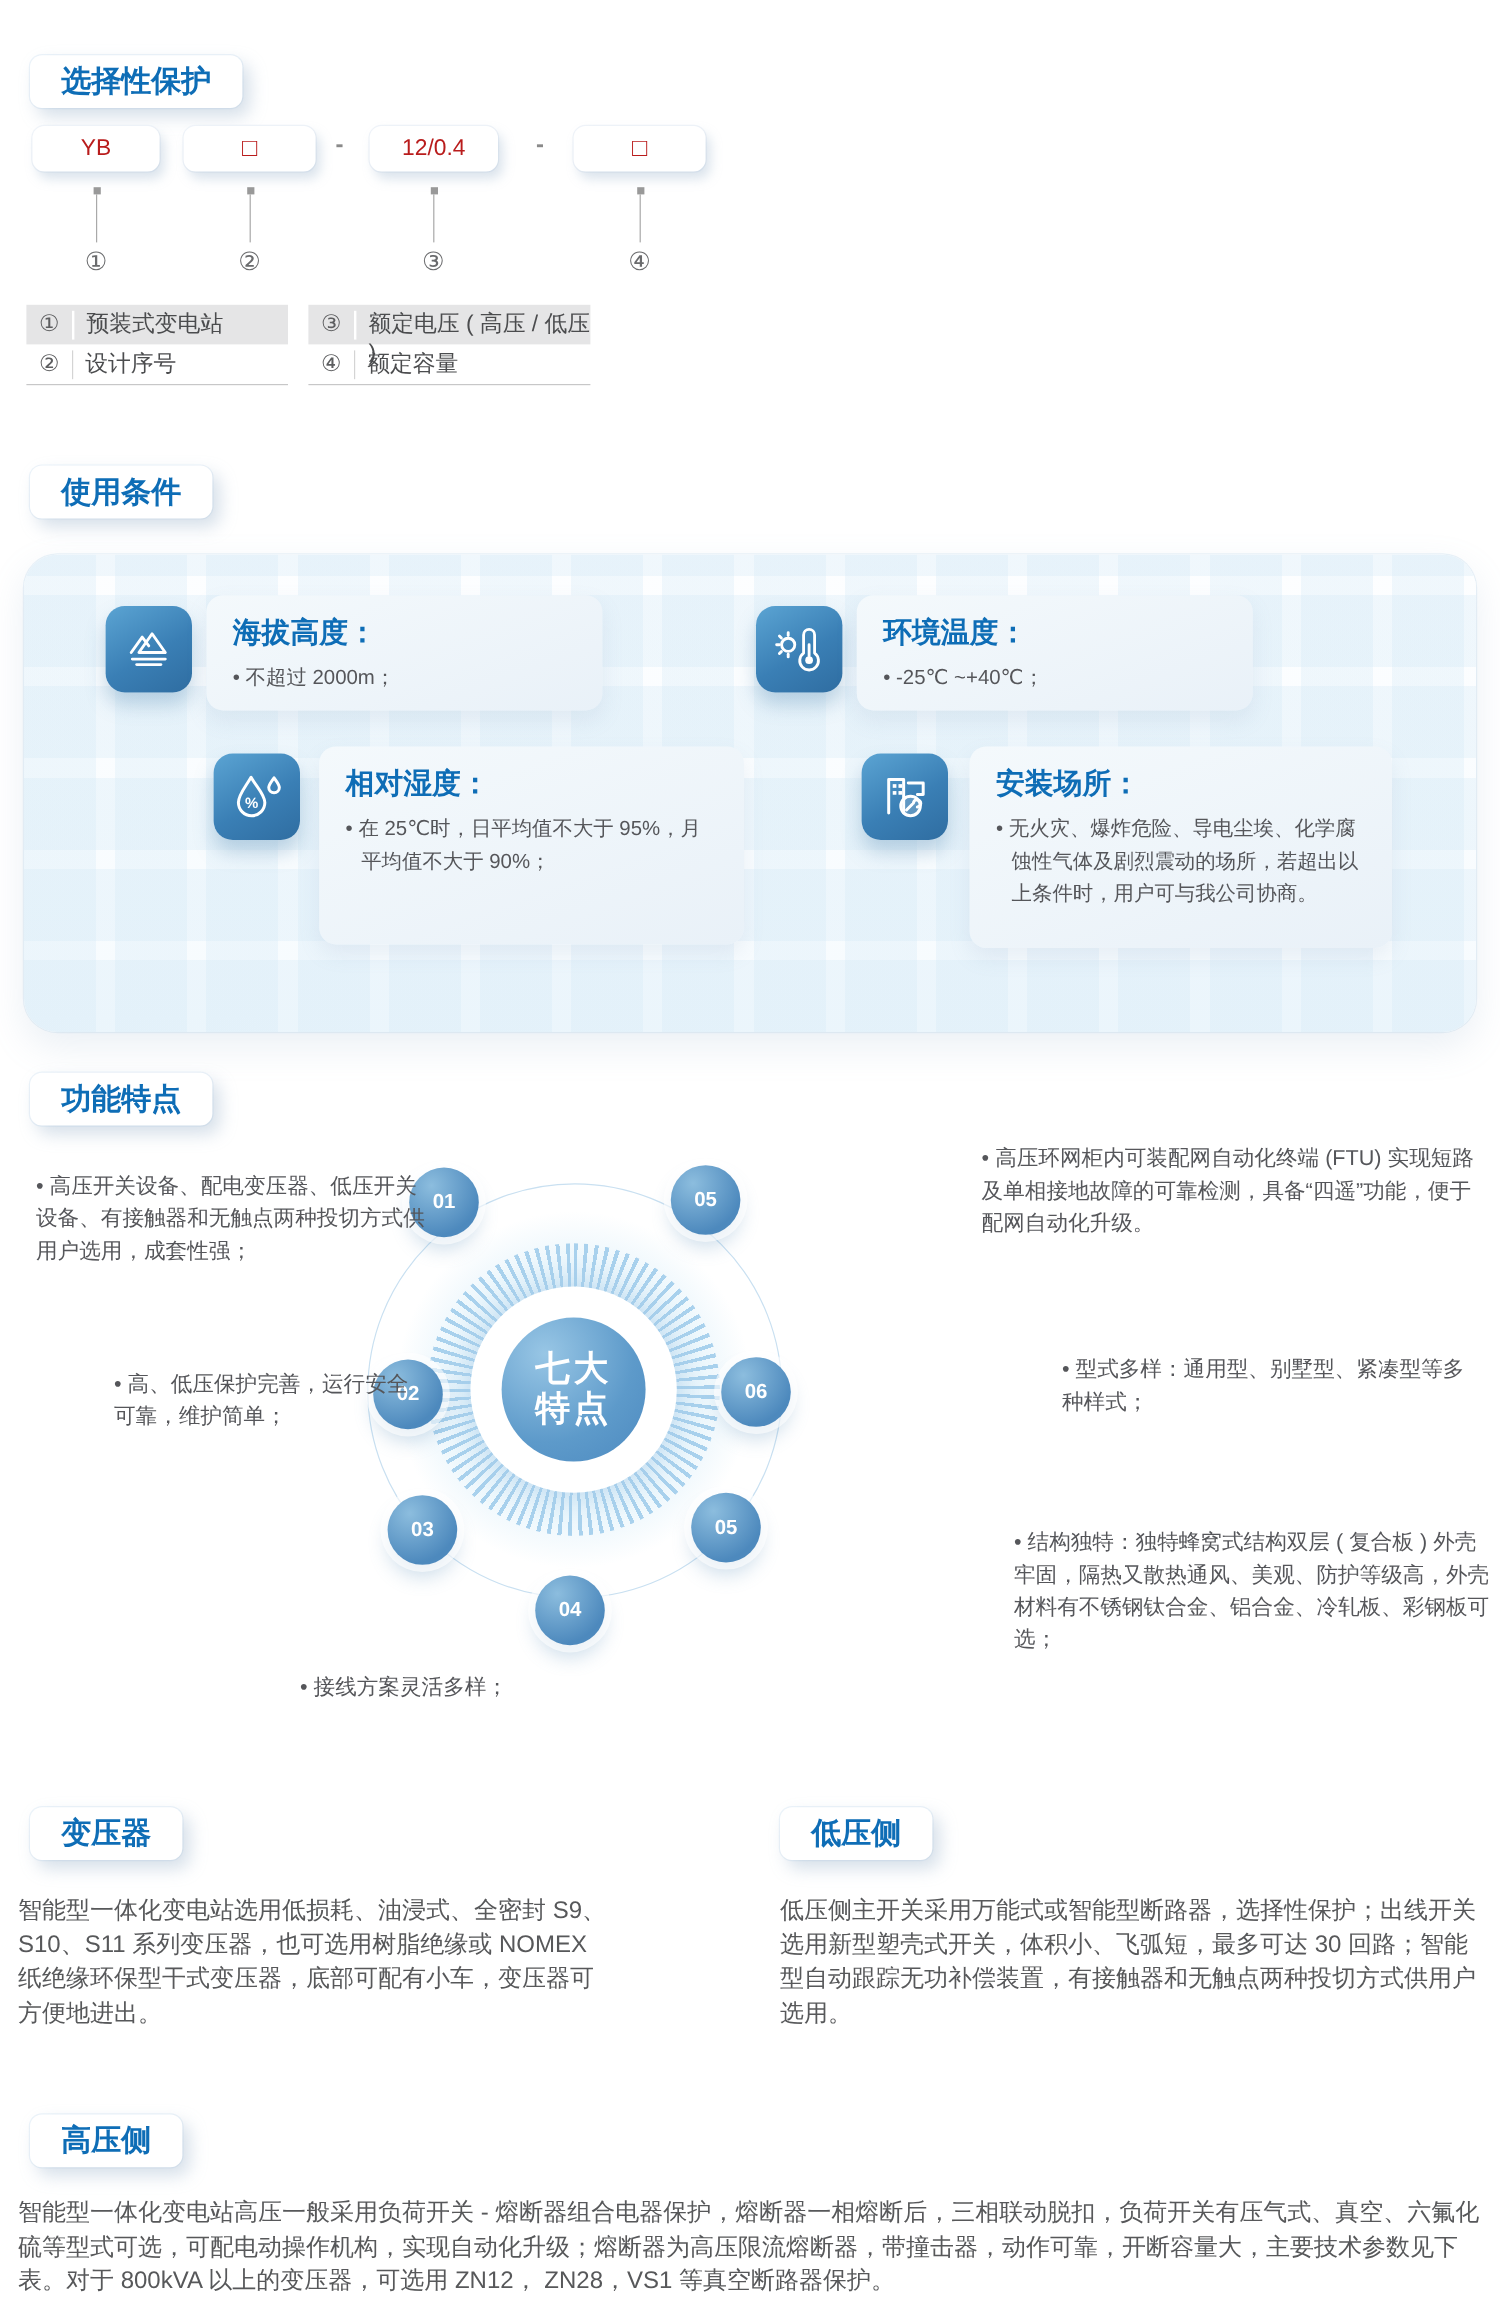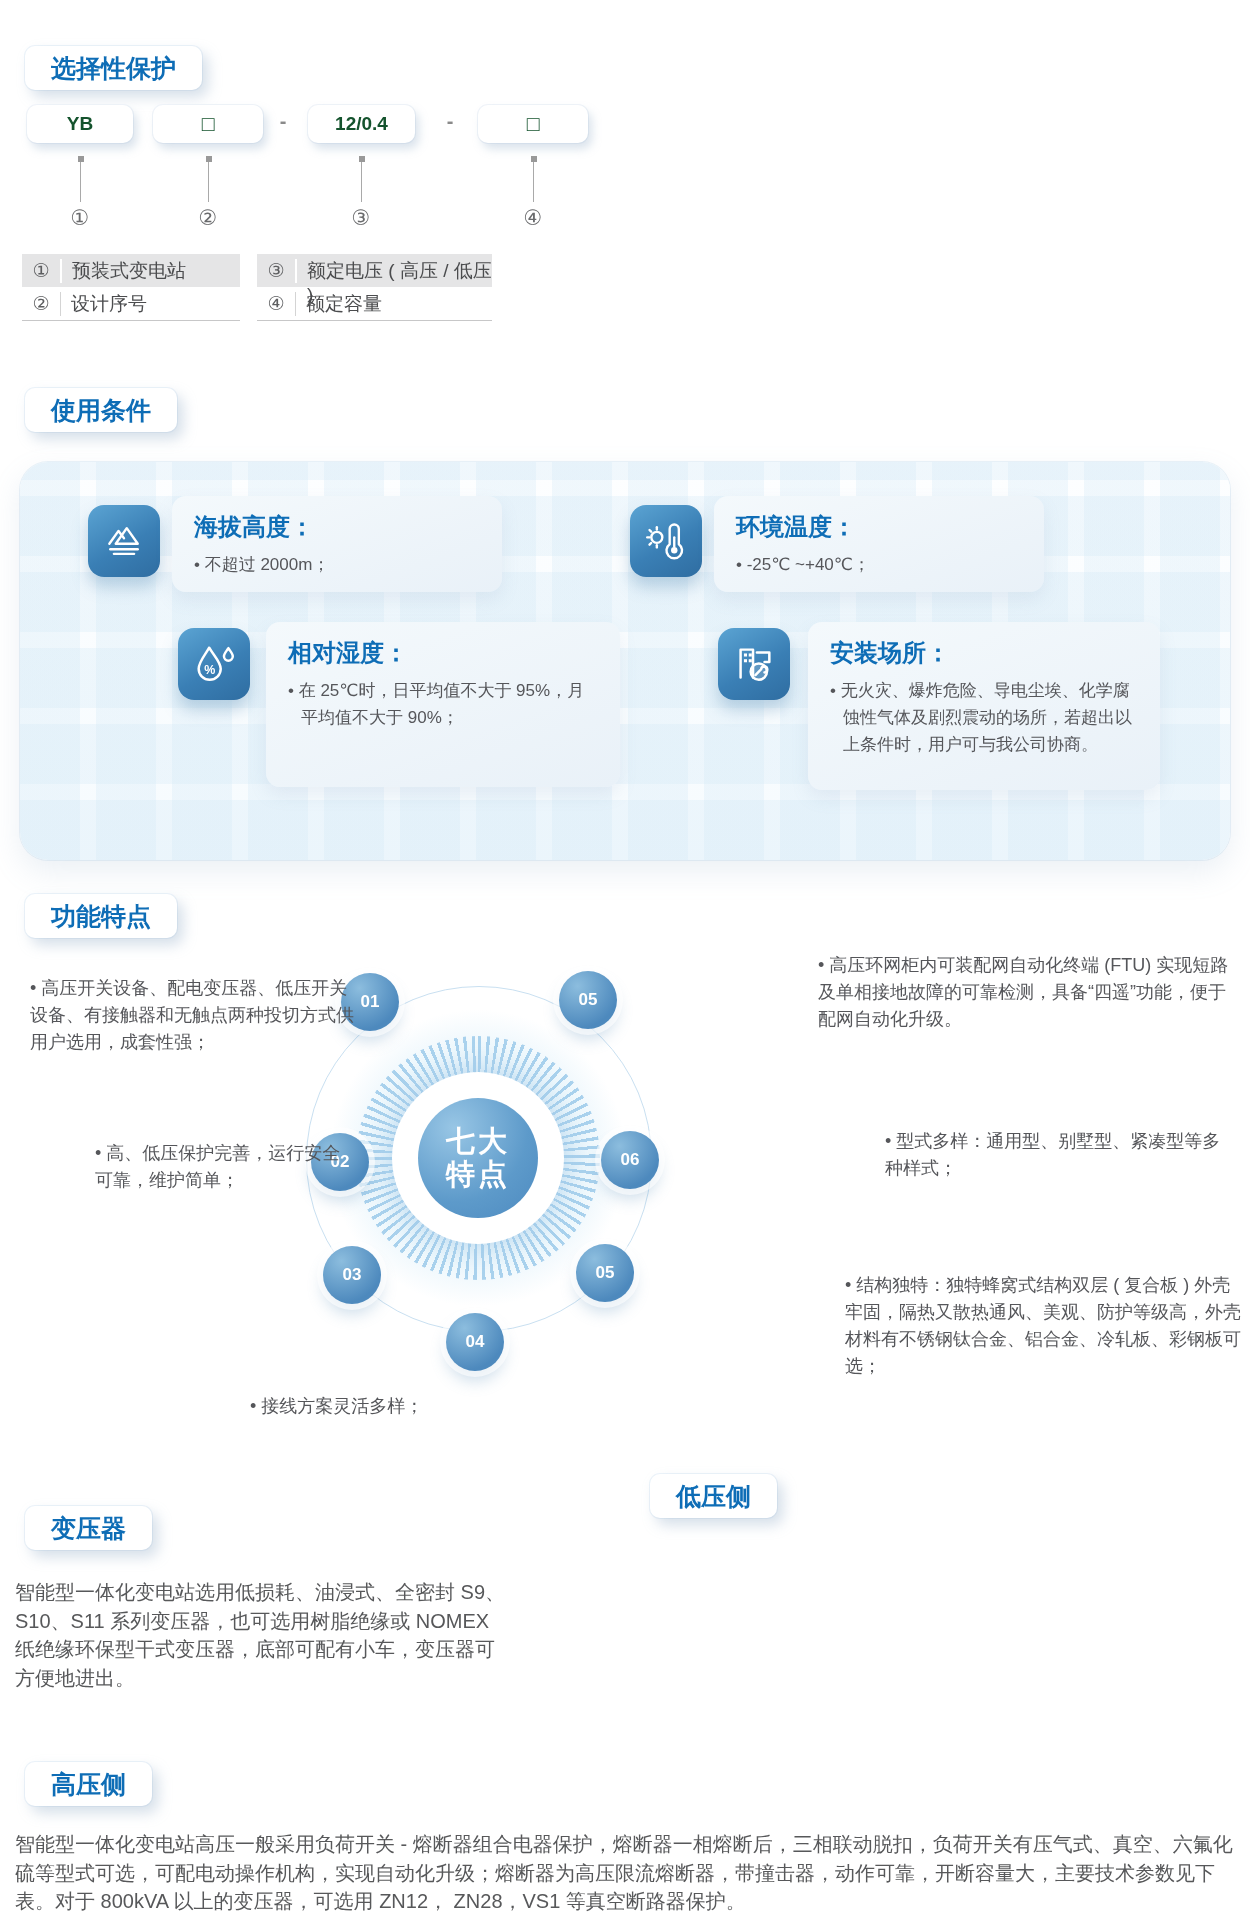--- a/index.html
+++ b/index.html
@@ -7,28 +7,28 @@
         font-family:"Liberation Sans","DejaVu Sans",sans-serif;color:#55565a;}
 
   
   .badge{position:absolute;height:44px;line-height:44px;padding:0 26px;background:#fff;
          border-radius:10px;font-size:25px;font-weight:bold;color:#0e6db6;
          box-shadow:6px 7px 14px rgba(150,175,200,.40),0 0 0 1px rgba(235,243,249,.9);}
   .badge.b-model{left:25px;top:46px;}
   .badge.b-cond{left:25px;top:388px;}
   .badge.b-feat{left:25px;top:894px;}
   .badge.b-trans{left:25px;top:1506px;}
-  .badge.b-lv{left:650px;top:1474px;}
+  .badge.b-lv{left:650px;top:1506px;}
   .badge.b-hv{left:25px;top:1762px;}
 
   
   .code-box{position:absolute;top:105px;height:38px;background:#fff;border-radius:10px;
             box-shadow:4px 6px 10px rgba(150,175,200,.35),0 0 0 1px rgba(238,243,248,.9);
             display:flex;align-items:center;justify-content:center;
-            font-size:19px;font-weight:bold;color:#14532d;}
+            font-size:19px;font-weight:normal;color:#b91c1c;}
   .cb1{left:27px;width:106px;}
   .cb2{left:153px;width:110px;font-size:21px;}
   .cb3{left:308px;width:107px;}
   .cb4{left:478px;width:110px;font-size:21px;}
   .code-dash{position:absolute;top:110px;width:20px;text-align:center;color:#8a8a8a;
              font-size:20px;font-weight:bold;}
   .cd1{left:273px;} .cd2{left:440px;}
   .connector{position:absolute;top:162px;width:1px;height:40px;background:#a9a9a9;}
   .connector::before{content:"";position:absolute;top:-6px;left:-2.5px;width:6px;height:6px;background:#999;}
   .cn1{left:80px;} .cn2{left:208px;} .cn3{left:361px;} .cn4{left:533px;}
@@ -239,17 +239,18 @@
   <div class="ftext ft-2">• 高、低压保护完善，运行安全可靠，维护简单；</div>
   <div class="ftext ft-4">• 接线方案灵活多样；</div>
   <div class="ftext ft-5">• 结构独特：独特蜂窝式结构双层 ( 复合板 ) 外壳牢固，隔热又散热通风、美观、防护等级高，外壳材料有不锈钢钛合金、铝合金、冷轧板、彩钢板可选；</div>
   <div class="ftext ft-7">• 高压环网柜内可装配网自动化终端 (FTU) 实现短路及单相接地故障的可靠检测，具备“四遥”功能，便于配网自动化升级。</div>
   <div class="ftext ft-6">• 型式多样：通用型、别墅型、紧凑型等多种样式；</div>
 
   <div class="badge b-trans">变压器</div>
   <div class="para p-trans">智能型一体化变电站选用低损耗、油浸式、全密封 S9、S10、S11 系列变压器，也可选用树脂绝缘或 NOMEX 纸绝缘环保型干式变压器，底部可配有小车，变压器可方便地进出。</div>
 
   <div class="badge b-lv">低压侧</div>
+  <div class="para p-lv">低压侧主开关采用万能式或智能型断路器，选择性保护；出线开关选用新型塑壳式开关，体积小、飞弧短，最多可达 30 回路；智能型自动跟踪无功补偿装置，有接触器和无触点两种投切方式供用户选用。</div>
 
   <div class="badge b-hv">高压侧</div>
   <div class="para p-hv">智能型一体化变电站高压一般采用负荷开关 - 熔断器组合电器保护，熔断器一相熔断后，三相联动脱扣，负荷开关有压气式、真空、六氟化硫等型式可选，可配电动操作机构，实现自动化升级；熔断器为高压限流熔断器，带撞击器，动作可靠，开断容量大，主要技术参数见下表。对于 800kVA 以上的变压器，可选用 ZN12， ZN28，VS1 等真空断路器保护。</div>
 
 </div>
 
 </body></html>

